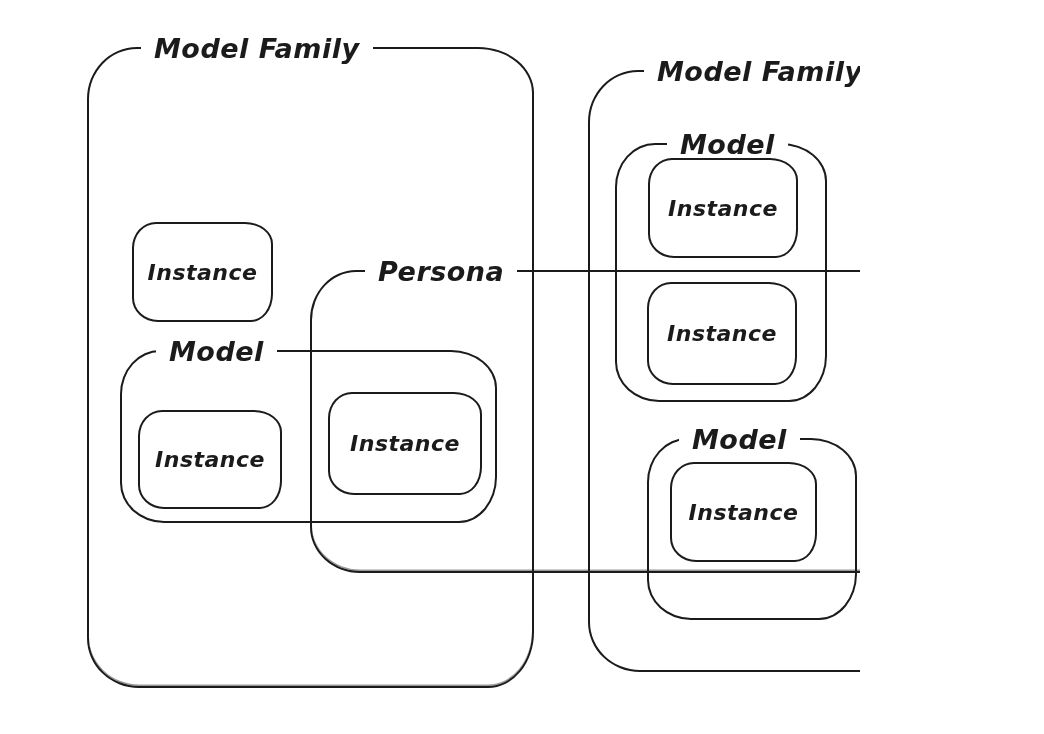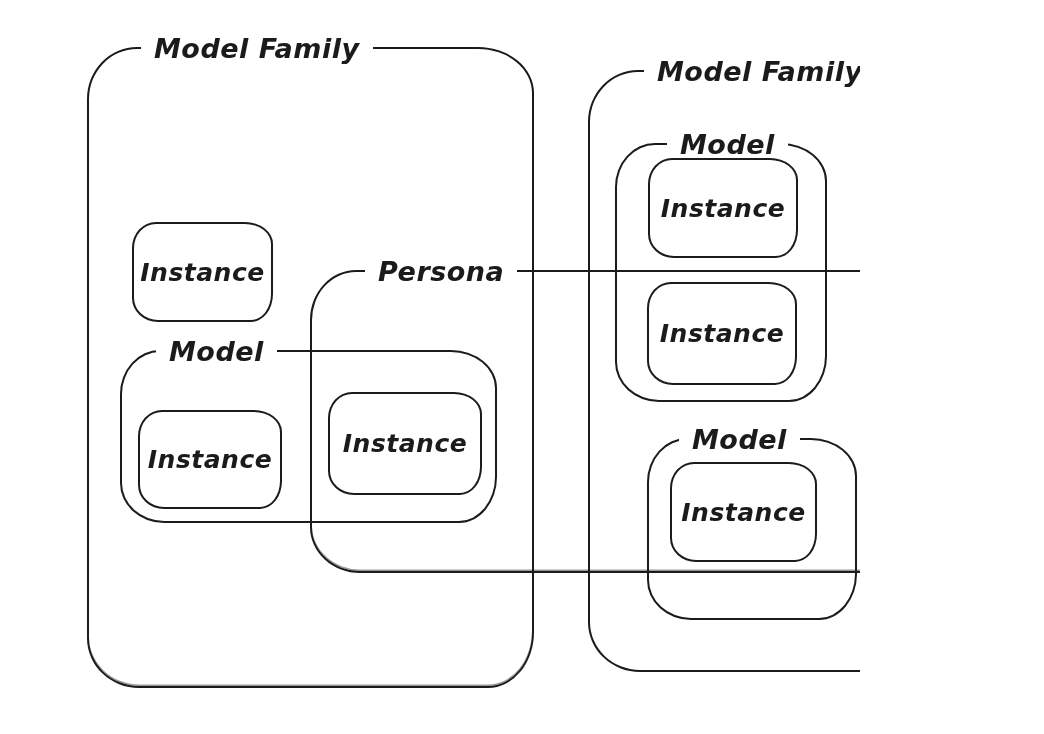--- a/index.html
+++ b/index.html
@@ -41,21 +41,21 @@
     font-size: 27px;
     line-height: 1.15;
     letter-spacing: 0.5px;
   }
   .instance {
     display: flex;
     align-items: center;
     justify-content: center;
   }
   .itext {
-    font-size: 25px;
+    font-size: 22px;
     letter-spacing: 0.5px;
   }
   
   .dbl { box-shadow: inset 0 -1.5px 0 rgba(27,27,27,0.45); }
 </style>
 </head>
 <body>
 
 <div id="canvas">
 

